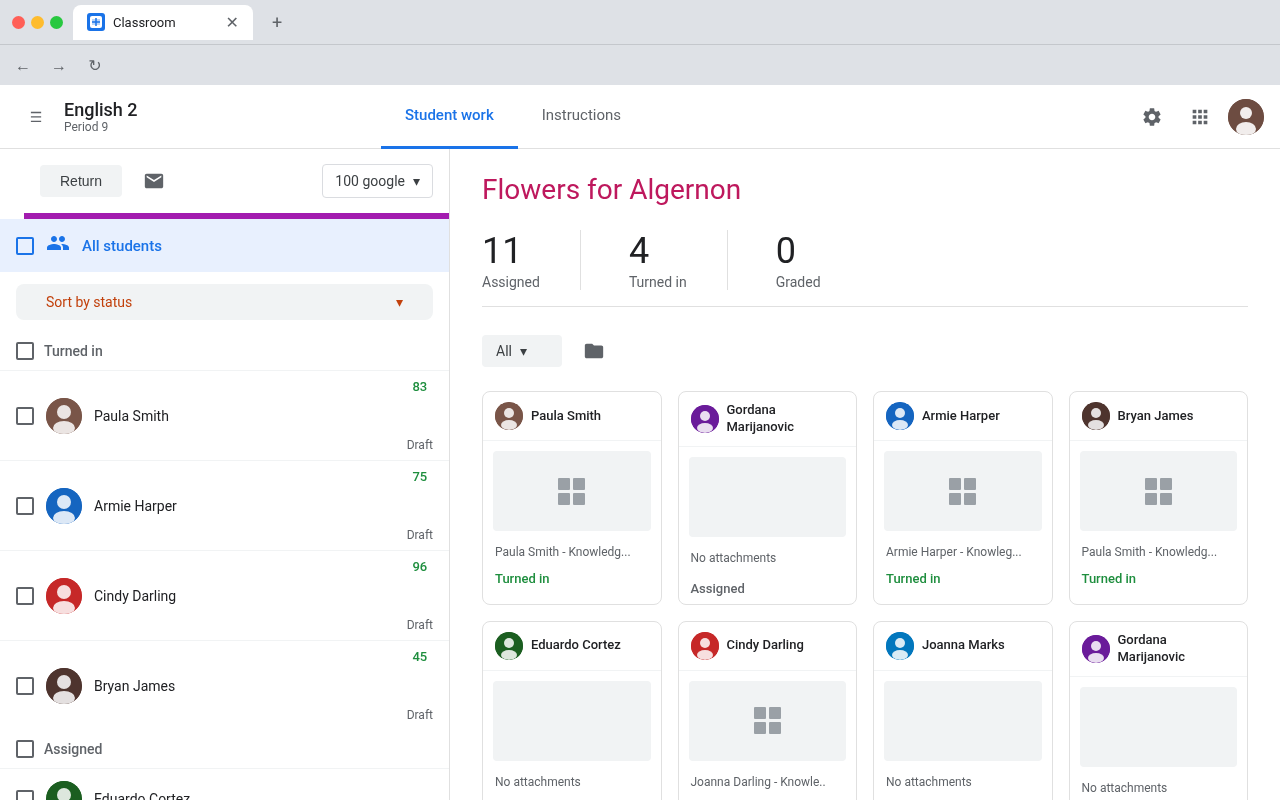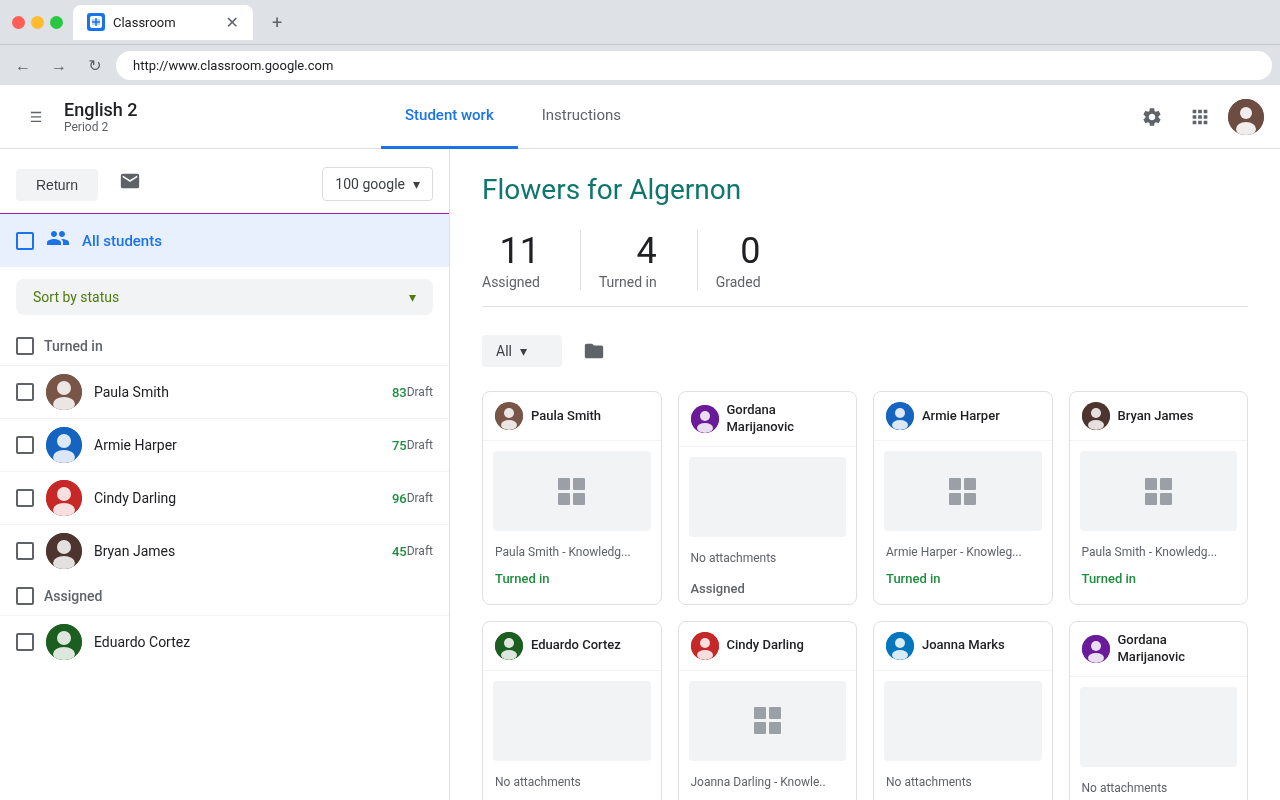--- a/index.html
+++ b/index.html
@@ -32,43 +32,43 @@
     .header-tab.active { color: #1a73e8; border-bottom-color: #1a73e8; font-weight: 500; }
     .header-actions { display: flex; align-items: center; gap: 8px; margin-left: auto; }
     .header-icon-btn { width: 40px; height: 40px; border-radius: 50%; display: flex; align-items: center; justify-content: center; cursor: pointer; color: #5f6368; }
     .avatar { width: 36px; height: 36px; border-radius: 50%; background: #6d4c41; display: flex; align-items: center; justify-content: center; color: #fff; font-size: 14px; overflow: hidden; cursor: pointer; }
 
     
     .main-layout { display: flex; height: calc(800px - 45px - 40px - 64px); overflow: hidden; }
 
     
     .sidebar { width: 450px; min-width: 450px; border-right: 1px solid #e0e0e0; overflow-y: auto; background: #fff; }
-    .sidebar-toolbar { padding: 12px 16px; display: flex; align-items: flex-end; gap: 12px; border-bottom: 1px solid #a21caf; }
+    .sidebar-toolbar { padding: 12px 16px; display: flex; align-items: center; gap: 12px; border-bottom: 6px solid #a21caf; margin-left: 24px; }
     .return-btn { background: #f1f3f4; border: none; border-radius: 4px; padding: 8px 20px; font-size: 14px; color: #3c4043; cursor: pointer; font-weight: 500; }
     .mail-btn { width: 40px; height: 40px; display: flex; align-items: center; justify-content: center; cursor: pointer; color: #5f6368; border-radius: 50%; }
     .points-select { margin-left: auto; background: #fff; border: 1px solid #dadce0; border-radius: 4px; padding: 8px 12px; font-size: 14px; color: #3c4043; cursor: pointer; display: flex; align-items: center; gap: 8px; }
     .all-students-row { display: flex; align-items: center; gap: 12px; padding: 12px 16px; background: #e8f0fe; cursor: pointer; }
     .all-students-icon { color: #1a73e8; font-size: 22px; }
     .all-students-label { color: #1a73e8; font-weight: 500; font-size: 15px; }
     .checkbox { width: 18px; height: 18px; border: 2px solid #5f6368; border-radius: 2px; flex-shrink: 0; }
     .sort-row { padding: 12px 16px; }
-    .sort-select { width: 100%; background: #f1f3f4; border: none; border-radius: 8px; padding: 10px 17px; font-size: 14px; color: #4d7c0f; cursor: pointer; display: flex; align-items: center; justify-content: space-between; }
+    .sort-select { width: 100%; background: #f1f3f4; border: none; border-radius: 8px; padding: 10px 30px; font-size: 14px; color: #c2410c; cursor: pointer; display: flex; align-items: center; justify-content: space-between; }
     .section-header { padding: 10px 16px; font-size: 14px; color: #5f6368; font-weight: 500; }
     .student-row { display: flex; align-items: center; gap: 12px; padding: 8px 16px; border-top: 1px solid #f1f3f4; cursor: pointer; }
     .student-avatar { width: 36px; height: 36px; border-radius: 50%; flex-shrink: 0; display: flex; align-items: center; justify-content: center; font-size: 14px; color: #fff; font-weight: 500; overflow: hidden; }
     .student-name { flex: 1; font-size: 14px; color: #202124; }
-    .student-grade { display: flex; flex-direction: row; align-items: flex-start; font-size: 13px; }
+    .student-grade { display: flex; flex-direction: column; align-items: center; font-size: 13px; gap: 44px; }
     .grade-number { color: #1e8e3e; font-weight: 500; }
     .grade-status { color: #5f6368; font-size: 12px; }
 
     
     .main-content { flex: 1; overflow-y: auto; background: #fff; padding: 24px 32px; }
-    .assignment-title { font-size: 28px; color: #0f766e; font-weight: 400; margin-bottom: 24px; }
+    .assignment-title { font-size: 28px; color: #be185d; font-weight: 400; margin-bottom: 24px; }
     .stats-row { display: flex; gap: 0; margin-bottom: 24px; border-bottom: 1px solid #e0e0e0; padding-bottom: 16px; }
-    .stat-item { display: flex; flex-direction: column; align-items: flex-end; padding-right: 40px; margin-right: 18px; border-right: 1px solid #e0e0e0; }
+    .stat-item { display: flex; flex-direction: column; align-items: flex-start; padding-right: 40px; margin-right: 48px; border-right: 1px solid #e0e0e0; }
     .stat-item:last-child { border-right: none; }
     .stat-number { font-size: 36px; color: #202124; font-weight: 400; }
     .stat-label { font-size: 14px; color: #5f6368; margin-top: 2px; }
     .filter-row { display: flex; align-items: center; gap: 12px; margin-bottom: 20px; }
     .filter-select { background: #f1f3f4; border: none; border-radius: 4px; padding: 8px 14px; font-size: 14px; color: #3c4043; cursor: pointer; display: flex; align-items: center; gap: 8px; min-width: 80px; }
     .folder-btn { width: 40px; height: 40px; display: flex; align-items: center; justify-content: center; cursor: pointer; color: #5f6368; border-radius: 50%; }
 
     
     .cards-grid { display: grid; grid-template-columns: repeat(4, 1fr); gap: 16px; }
     .student-card { border: 1px solid #e0e0e0; border-radius: 8px; overflow: hidden; background: #fff; }
@@ -107,28 +107,27 @@
     <span class="browser-tab-title">Classroom</span>
     <span class="browser-tab-close">✕</span>
   </div>
   <div class="browser-new-tab">+</div>
 </div>
 
 <div class="browser-nav">
   <div class="nav-btn">←</div>
   <div class="nav-btn">→</div>
   <div class="nav-btn">↻</div>
-  <div class="address-bar">http://www.classroom.google.com</div>
 </div>
 
 <div class="app-header">
   <div class="header-menu">☰</div>
   <div class="header-logo">
     <span class="header-logo-title">English 2</span>
-    <span class="header-logo-subtitle">Period 2</span>
+    <span class="header-logo-subtitle">Period 9</span>
   </div>
   <div class="header-tabs">
     <div class="header-tab active">Student work</div>
     <div class="header-tab">Instructions</div>
   </div>
   <div class="header-actions">
     <div class="header-icon-btn">
       <svg width="22" height="22" viewBox="0 0 24 24" fill="#5f6368">
           <path d="M19.14,12.94c0.04-0.3,0.06-0.61,0.06-0.94c0-0.32-0.02-0.64-0.07-0.94l2.03-1.58c0.18-0.14,0.23-0.41,0.12-0.61 l-1.92-3.32c-0.12-0.22-0.37-0.29-0.59-0.22l-2.39,0.96c-0.5-0.38-1.03-0.7-1.62-0.94L14.4,2.81c-0.04-0.24-0.24-0.41-0.48-0.41 h-3.84c-0.24,0-0.43,0.17-0.47,0.41L9.25,5.35C8.66,5.59,8.12,5.92,7.63,6.29L5.24,5.33c-0.22-0.08-0.47,0-0.59,0.22L2.74,8.87 C2.62,9.08,2.66,9.34,2.86,9.48l2.03,1.58C4.84,11.36,4.8,11.69,4.8,12s0.02,0.64,0.07,0.94l-2.03,1.58 c-0.18,0.14-0.23,0.41-0.12,0.61l1.92,3.32c0.12,0.22,0.37,0.29,0.59,0.22l2.39-0.96c0.5,0.38,1.03,0.7,1.62,0.94l0.36,2.54 c0.05,0.24,0.24,0.41,0.48,0.41h3.84c0.24,0,0.44-0.17,0.47-0.41l0.36-2.54c0.59-0.24,1.13-0.56,1.62-0.94l2.39,0.96 c0.22,0.08,0.47,0,0.59-0.22l1.92-3.32c0.12-0.22,0.07-0.47-0.12-0.61L19.14,12.94z M12,15.6c-1.98,0-3.6-1.62-3.6-3.6 s1.62-3.6,3.6-3.6s3.6,1.62,3.6,3.6S13.98,15.6,12,15.6z"></path>
         </svg>

